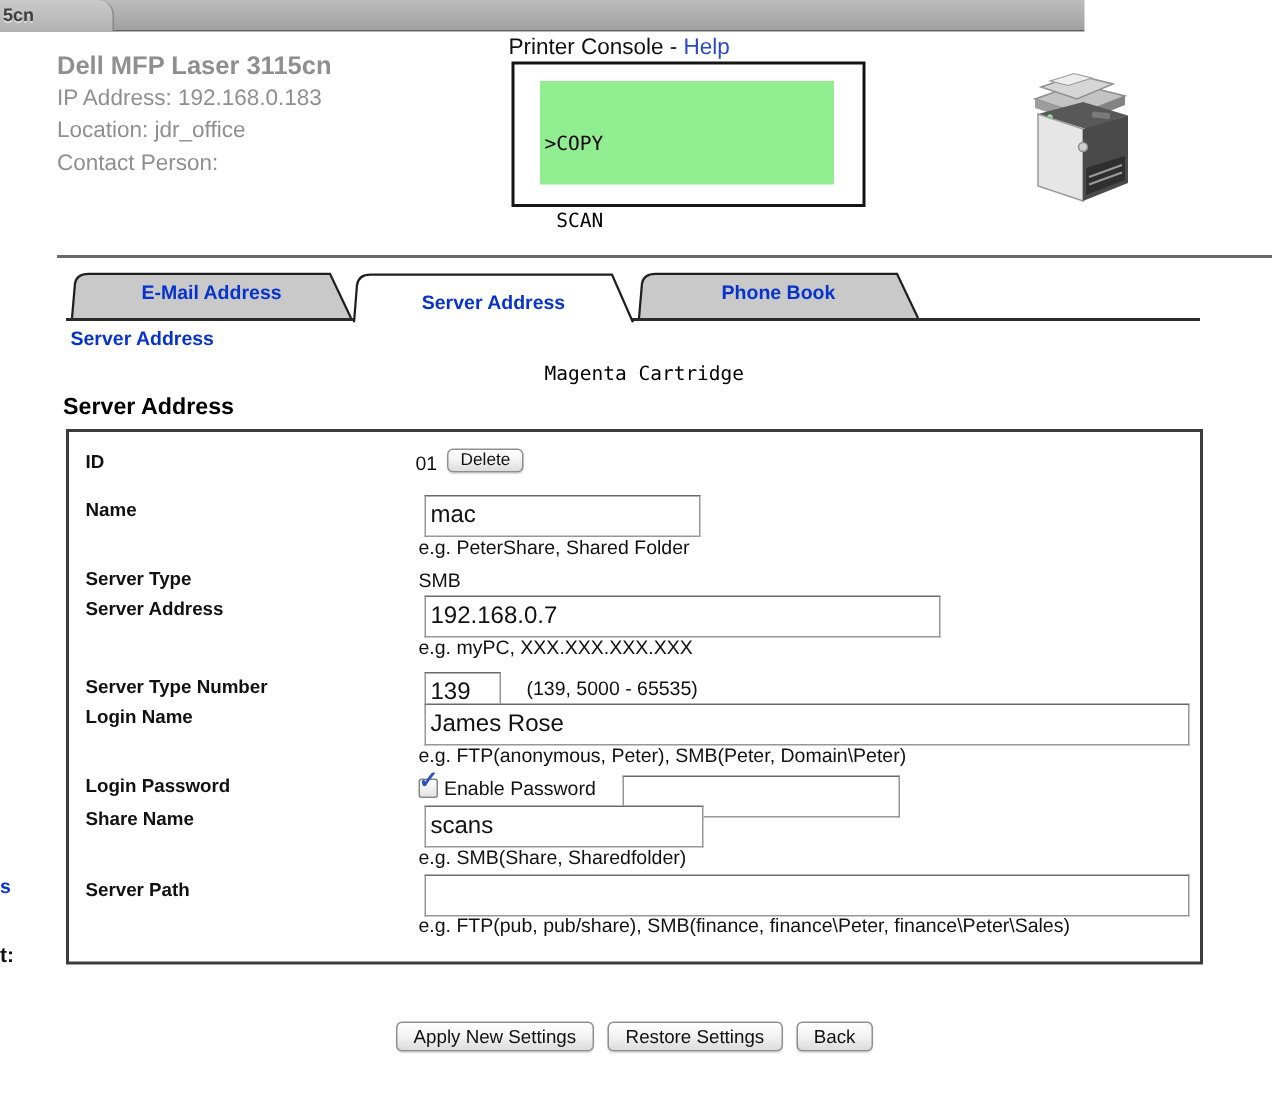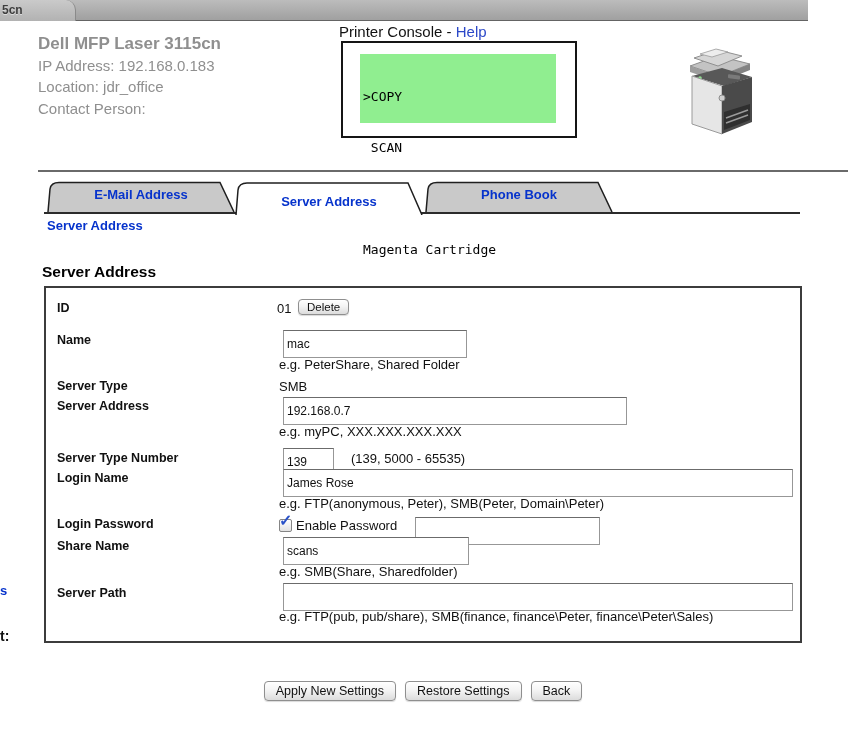--- a/index.html
+++ b/index.html
@@ -3,21 +3,21 @@
 <meta charset="utf-8">
 <style>
   * { margin:0; padding:0; box-sizing:border-box; }
   html,body { background:#fff; }
   #page {
     position:relative; width:848px; height:736px; overflow:hidden;
     font-family:"Liberation Sans", sans-serif; background:#fff;
   }
   
   #browser-bar {
-    position:absolute; left:0; top:0; width:808px; height:21px;
+    position:absolute; left:0; top:0; width:723px; height:21px;
     background:linear-gradient(#bcbcbc, #a0a0a0);
     border-bottom:1px solid #646464;
   }
   #browser-tab {
     position:absolute; left:0; top:0; width:76px; height:21px;
     background:linear-gradient(#cacaca, #b2b2b2);
     border-right:1px solid #8a8a8a;
     border-top-right-radius:10px;
   }
   #browser-tab .title {
@@ -62,21 +62,21 @@
   #form-box {
     position:absolute; left:44px; top:286px; width:758px; height:357px;
     border:2px solid #3c3c3c; background:#fff;
   }
   .abs { position:absolute; white-space:nowrap; }
   .flabel { font-size:12.5px; font-weight:bold; color:#111; }
   .fvalue { font-size:13px; color:#111; }
   .fhint  { font-size:13px; color:#111; }
   .tinput {
     position:absolute; height:18px; border:1px solid #979797; border-top-color:#6b6b6b;
-    font-family:"Liberation Sans", sans-serif; font-size:12px; color:#111;
+    font-family:"Liberation Sans", sans-serif; font-size:16px; color:#111;
     padding:13px 3px; background:#fff;
   }
   .aqua-btn {
     display:inline-block; border:1px solid #8f8f8f; border-radius:4px;
     background:linear-gradient(#ffffff 0%, #f4f4f4 45%, #dcdcdc 100%);
     font-family:"Liberation Sans", sans-serif; font-size:12.5px; color:#111;
     padding:2px 11px; cursor:pointer; box-shadow:0 1px 1px rgba(0,0,0,.15);
   }
   #delete-btn { position:absolute; font-size:11.5px; padding:1px 8px; }
   

